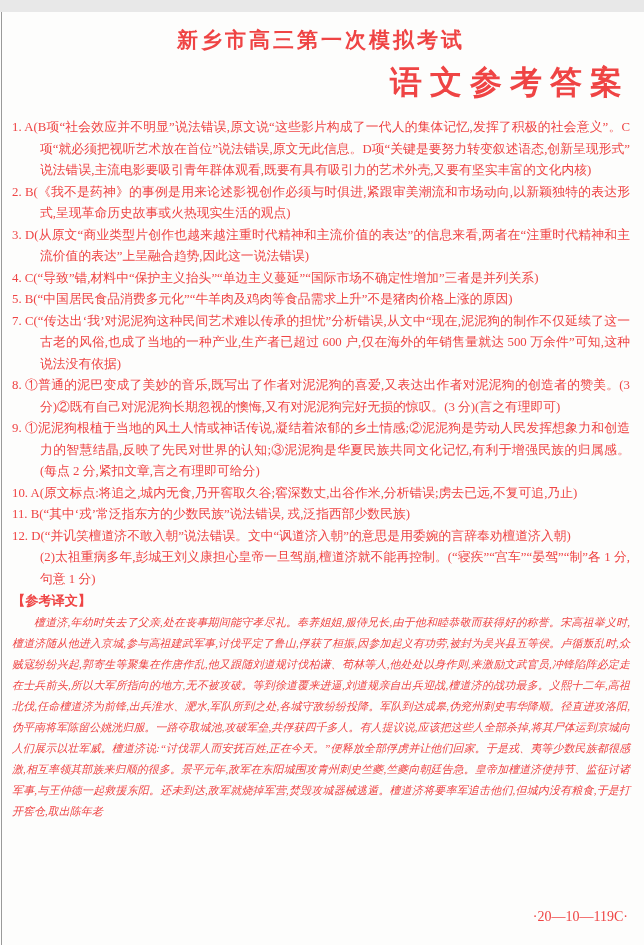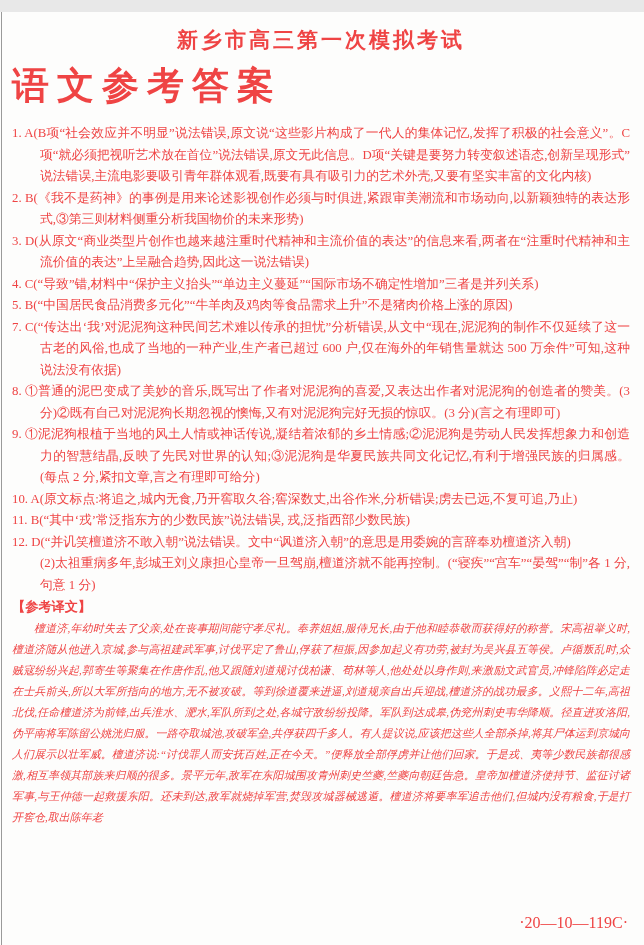--- a/index.html
+++ b/index.html
@@ -23,24 +23,24 @@
   }
   .title1 {
     text-align: center;
     font-family: "Liberation Sans", "DejaVu Sans", sans-serif;
     font-weight: bold;
     font-size: 21px;
     letter-spacing: 3px;
     margin-top: 4px;
   }
   .title2 {
-    text-align: left;
+    text-align: right;
     font-family: "Liberation Sans", "DejaVu Sans", sans-serif;
     font-weight: bold;
-    font-size: 37px;
+    font-size: 32px;
     letter-spacing: 8px;
     margin-top: 7px;
     margin-bottom: 12px;
   }
   .answers {
     font-size: 12.8px;
     line-height: 21.5px;
     text-align: justify;
   }
   .item {
@@ -68,36 +68,36 @@
     bottom: 8px;
     left: 0; right: 0;
     text-align: center;
     font-size: 12px;
     line-height: 16px;
     white-space: pre-wrap;
   }
   .footer-code {
     position: absolute;
     right: 16px;
-    top: 14px;
-    font-size: 16px;
+    top: 8px;
+    font-size: 14px;
   }
 </style>
 </head>
 <body>
 
 <div class="page">
   <div class="scan-edge"></div>
 
   <div class="title1">新乡市高三第一次模拟考试</div>
   <div class="title2">语文参考答案</div>
 
   <div class="answers">
     <div class="item"><span>1.</span> <span>A(B项“社会效应并不明显”说法错误,原文说“这些影片构成了一代人的集体记忆,发挥了积极的社会意义”。C项“就必须把视听艺术放在首位”说法错误,原文无此信息。D项“关键是要努力转变叙述语态,创新呈现形式”说法错误,主流电影要吸引青年群体观看,既要有具有吸引力的艺术外壳,又要有坚实丰富的文化内核)</span></div>
-    <div class="item"><span>2.</span> <span>B(《我不是药神》的事例是用来论述影视创作必须与时俱进,紧跟审美潮流和市场动向,以新颖独特的表达形式,③第三则材料侧重分析我国物价的未来形势)</span></div>
+    <div class="item"><span>2.</span> <span>B(《我不是药神》的事例是用来论述影视创作必须与时俱进,紧跟审美潮流和市场动向,以新颖独特的表达形式,呈现革命历史故事或火热现实生活的观点)</span></div>
     <div class="item"><span>3.</span> <span>D(从原文“商业类型片创作也越来越注重时代精神和主流价值的表达”的信息来看,两者在“注重时代精神和主流价值的表达”上呈融合趋势,因此这一说法错误)</span></div>
     <div class="item"><span>4.</span> <span>C(“导致”错,材料中“保护主义抬头”“单边主义蔓延”“国际市场不确定性增加”三者是并列关系)</span></div>
     <div class="item"><span>5.</span> <span>B(“中国居民食品消费多元化”“牛羊肉及鸡肉等食品需求上升”不是猪肉价格上涨的原因)</span></div>
     <div class="item"><span>7.</span> <span>C(“传达出‘我’对泥泥狗这种民间艺术难以传承的担忧”分析错误,从文中“现在,泥泥狗的制作不仅延续了这一古老的风俗,也成了当地的一种产业,生产者已超过 600 户,仅在海外的年销售量就达 500 万余件”可知,这种说法没有依据)</span></div>
     <div class="item"><span>8.</span> <span>①普通的泥巴变成了美妙的音乐,既写出了作者对泥泥狗的喜爱,又表达出作者对泥泥狗的创造者的赞美。(3 分)②既有自己对泥泥狗长期忽视的懊悔,又有对泥泥狗完好无损的惊叹。(3 分)(言之有理即可)</span></div>
     <div class="item"><span>9.</span> <span>①泥泥狗根植于当地的风土人情或神话传说,凝结着浓郁的乡土情感;②泥泥狗是劳动人民发挥想象力和创造力的智慧结晶,反映了先民对世界的认知;③泥泥狗是华夏民族共同文化记忆,有利于增强民族的归属感。(每点 2 分,紧扣文章,言之有理即可给分)</span></div>
     <div class="item"><span>10.</span> <span>A(原文标点:将追之,城内无食,乃开窖取久谷;窖深数丈,出谷作米,分析错误;虏去已远,不复可追,乃止)</span></div>
     <div class="item"><span>11.</span> <span>B(“其中‘戎’常泛指东方的少数民族”说法错误, 戎,泛指西部少数民族)</span></div>
     <div class="item"><span>12.</span> <span>D(“并讥笑檀道济不敢入朝”说法错误。文中“讽道济入朝”的意思是用委婉的言辞奉劝檀道济入朝)</span></div>
     <div class="item cont"><span>(2)太祖重病多年,彭城王刘义康担心皇帝一旦驾崩,檀道济就不能再控制。(“寝疾”“宫车”“晏驾”“制”各 1 分,句意 1 分)</span></div>

